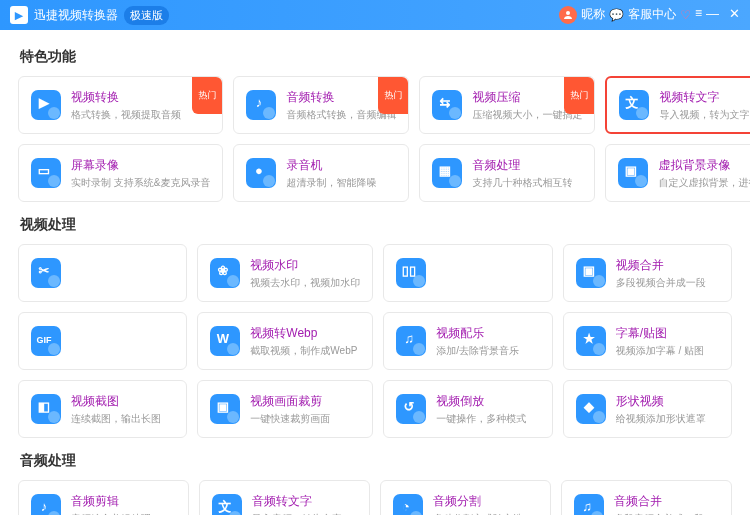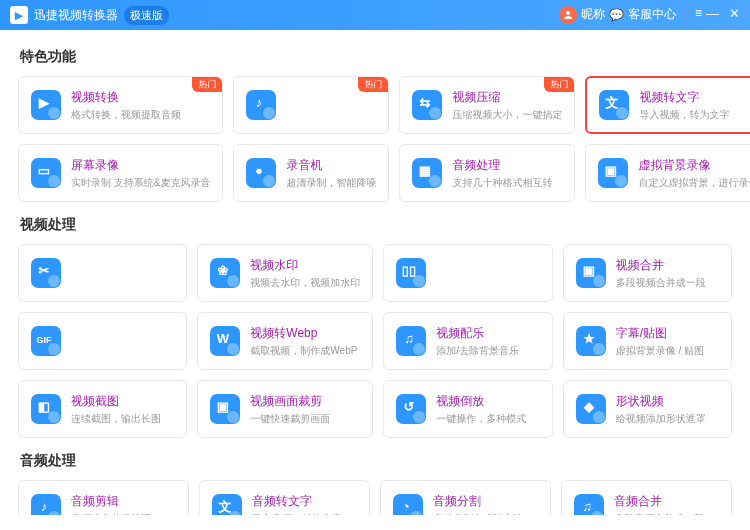--- a/index.html
+++ b/index.html
@@ -16,21 +16,21 @@
     .content { padding: 12px 18px; }
     .section-title { font-size: 14px; font-weight: bold; color: #333; margin: 6px 2px 10px; }
     .grid { display: grid; grid-template-columns: repeat(4, 1fr); gap: 10px; margin-bottom: 14px; }
     .card { border: 1px solid #E8E8E8; border-radius: 6px; padding: 10px 12px; display: flex; align-items: center; gap: 10px; position: relative; cursor: pointer; background: #fff; min-height: 58px; }
     .card.highlighted { border: 2px solid #F44336; }
     .card-icon { width: 30px; height: 30px; border-radius: 6px; display: flex; align-items: center; justify-content: center; flex-shrink: 0; }
     .card-icon svg { width: 30px; height: 30px; }
     .card-text { display: flex; flex-direction: column; gap: 2px; overflow: hidden; }
     .card-title { font-size: 12px; color: #a21caf; font-weight: 500; white-space: nowrap; }
     .card-desc { font-size: 10px; color: #999; white-space: nowrap; overflow: hidden; text-overflow: ellipsis; }
-    .hot-tag { position: absolute; top: 0; right: 0; background: #FF5733; color: #fff; font-size: 9px; padding: 1px 6px; border-radius: 0 6px 0 6px; }
+    .hot-tag { position: absolute; top: 0; right: 0; background: #FF5733; color: #fff; font-size: 9px; padding: 12px 6px; border-radius: 0 6px 0 6px; }
     .sections-wrapper { max-height: 485px; overflow-y: auto; }
   </style>
 </head>
 <body>
 
 <div class="header">
   <div class="header-left">
     <span class="logo-icon">▶</span>
     <span>迅捷视频转换器</span>
     <span class="badge">极速版</span>
@@ -75,20 +75,24 @@
         <div class="hot-tag">热门</div>
       </div>
       <div class="card">
         <div class="card-icon">
           <svg viewBox="0 0 30 30">
             <rect width="30" height="30" rx="7" fill="#2E97FF"></rect>
             <circle cx="23" cy="23" r="6" fill="#6BB8FF"></circle>
             <text x="13" y="17" font-size="13" fill="#fff" text-anchor="middle" font-weight="bold">♪</text>
           </svg>
         </div>
+        <div class="card-text">
+          <div class="card-title">音频转换</div>
+          <div class="card-desc">音频格式转换，音频编辑</div>
+        </div>
         <div class="hot-tag">热门</div>
       </div>
       <div class="card">
         <div class="card-icon">
           <svg viewBox="0 0 30 30">
             <rect width="30" height="30" rx="7" fill="#2E97FF"></rect>
             <circle cx="23" cy="23" r="6" fill="#6BB8FF"></circle>
             <text x="13" y="17" font-size="13" fill="#fff" text-anchor="middle" font-weight="bold">⇆</text>
           </svg>
         </div>
@@ -248,21 +252,21 @@
       <div class="card">
         <div class="card-icon">
           <svg viewBox="0 0 30 30">
             <rect width="30" height="30" rx="7" fill="#2E97FF"></rect>
             <circle cx="23" cy="23" r="6" fill="#6BB8FF"></circle>
             <text x="13" y="17" font-size="13" fill="#fff" text-anchor="middle" font-weight="bold">★</text>
           </svg>
         </div>
         <div class="card-text">
           <div class="card-title">字幕/贴图</div>
-          <div class="card-desc">虚拟背景录像 / 贴图</div>
+          <div class="card-desc">视频添加字幕 / 贴图</div>
         </div>
       </div>
       <div class="card">
         <div class="card-icon">
           <svg viewBox="0 0 30 30">
             <rect width="30" height="30" rx="7" fill="#2E97FF"></rect>
             <circle cx="23" cy="23" r="6" fill="#6BB8FF"></circle>
             <text x="13" y="17" font-size="13" fill="#fff" text-anchor="middle" font-weight="bold">◧</text>
           </svg>
         </div>

